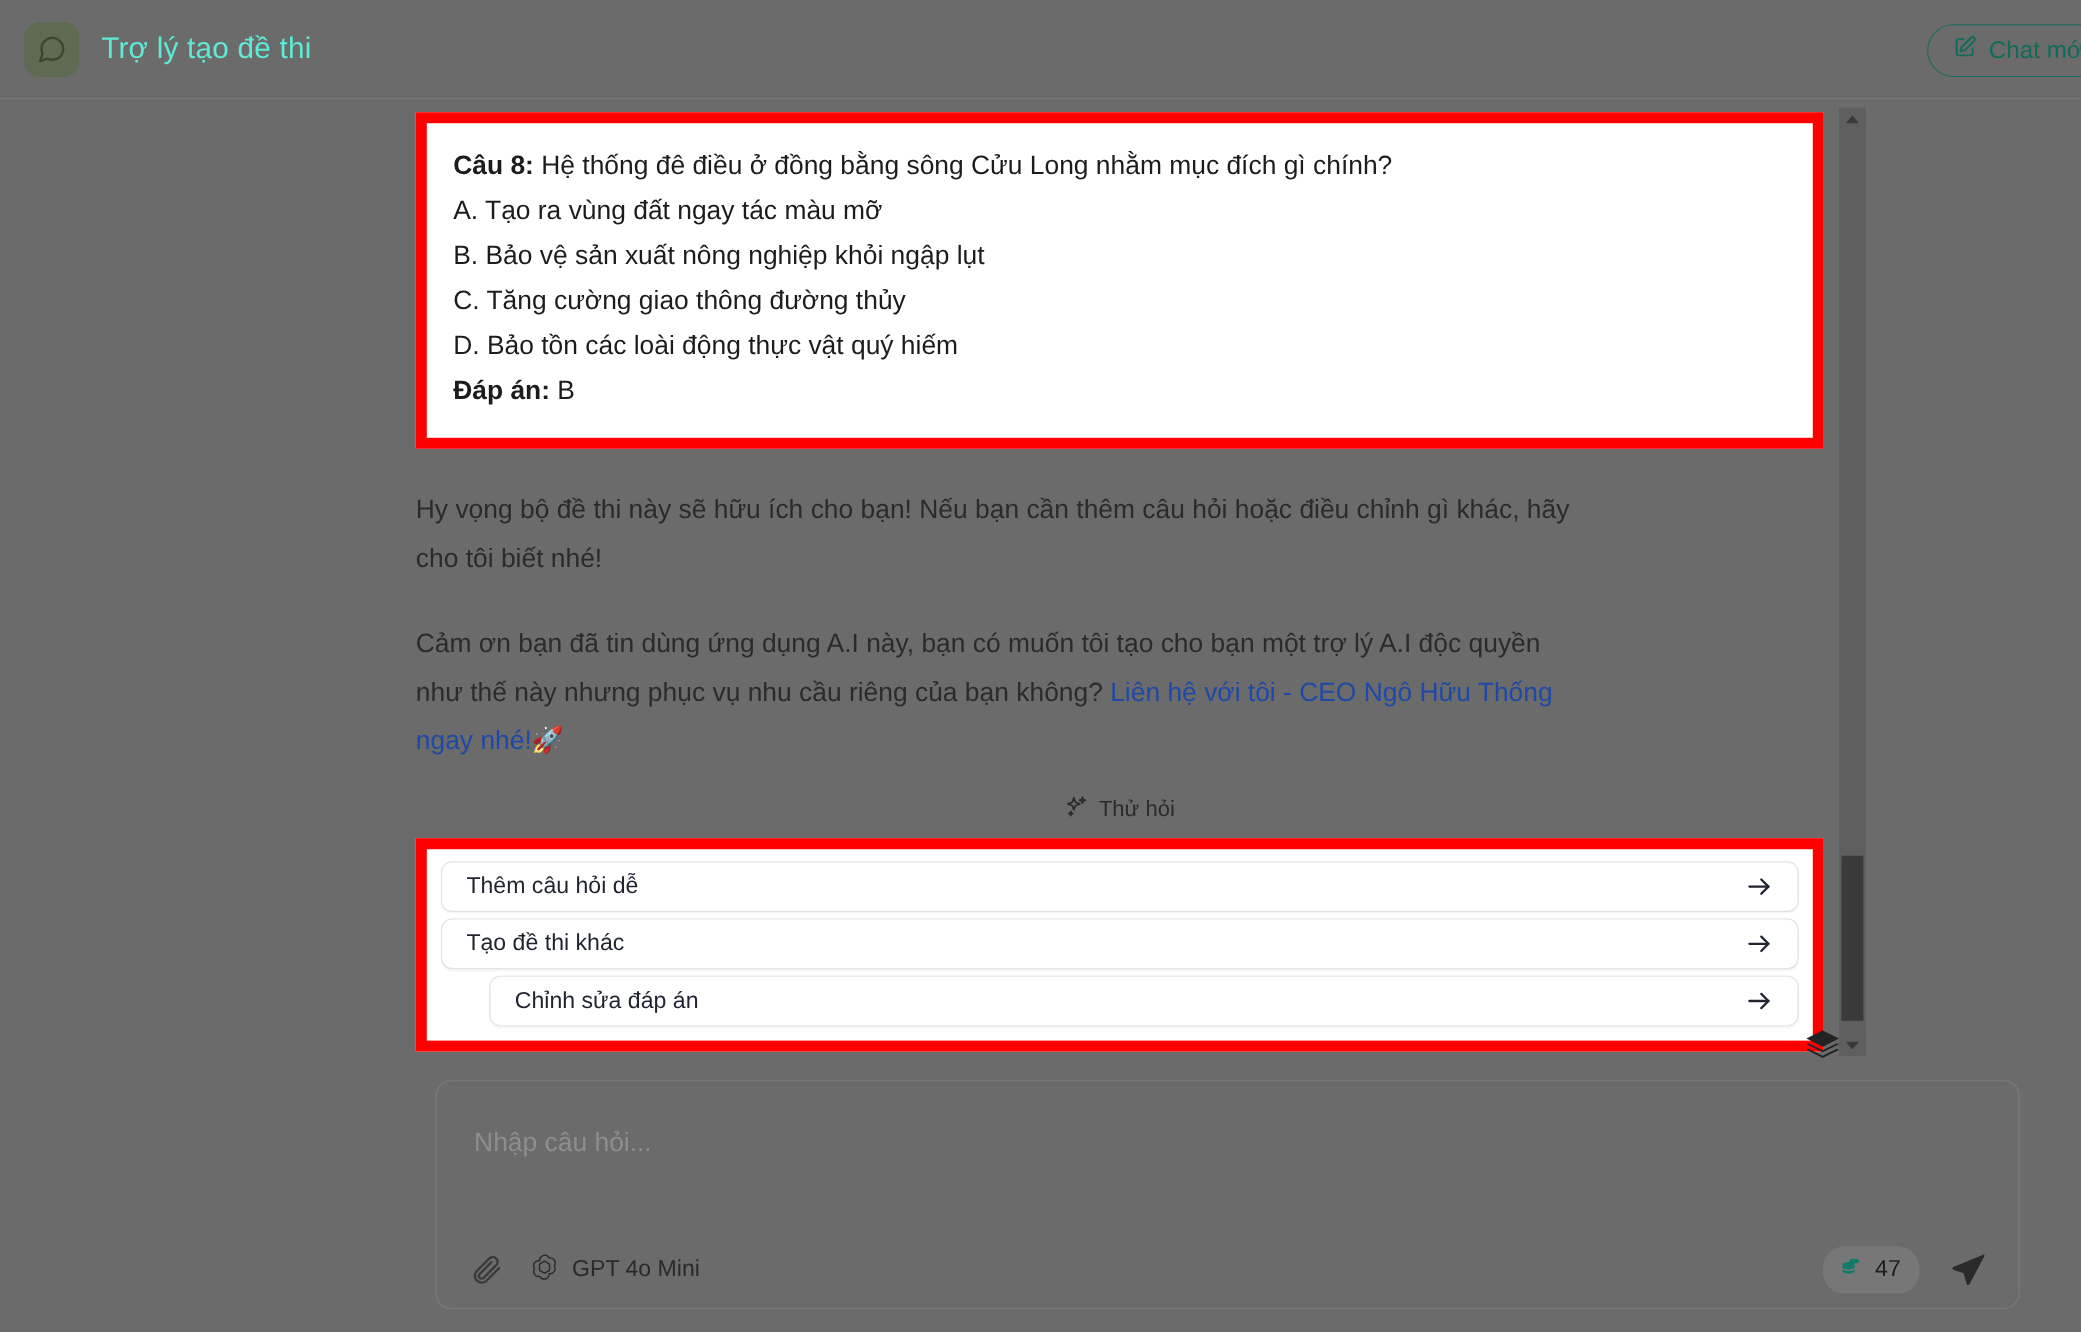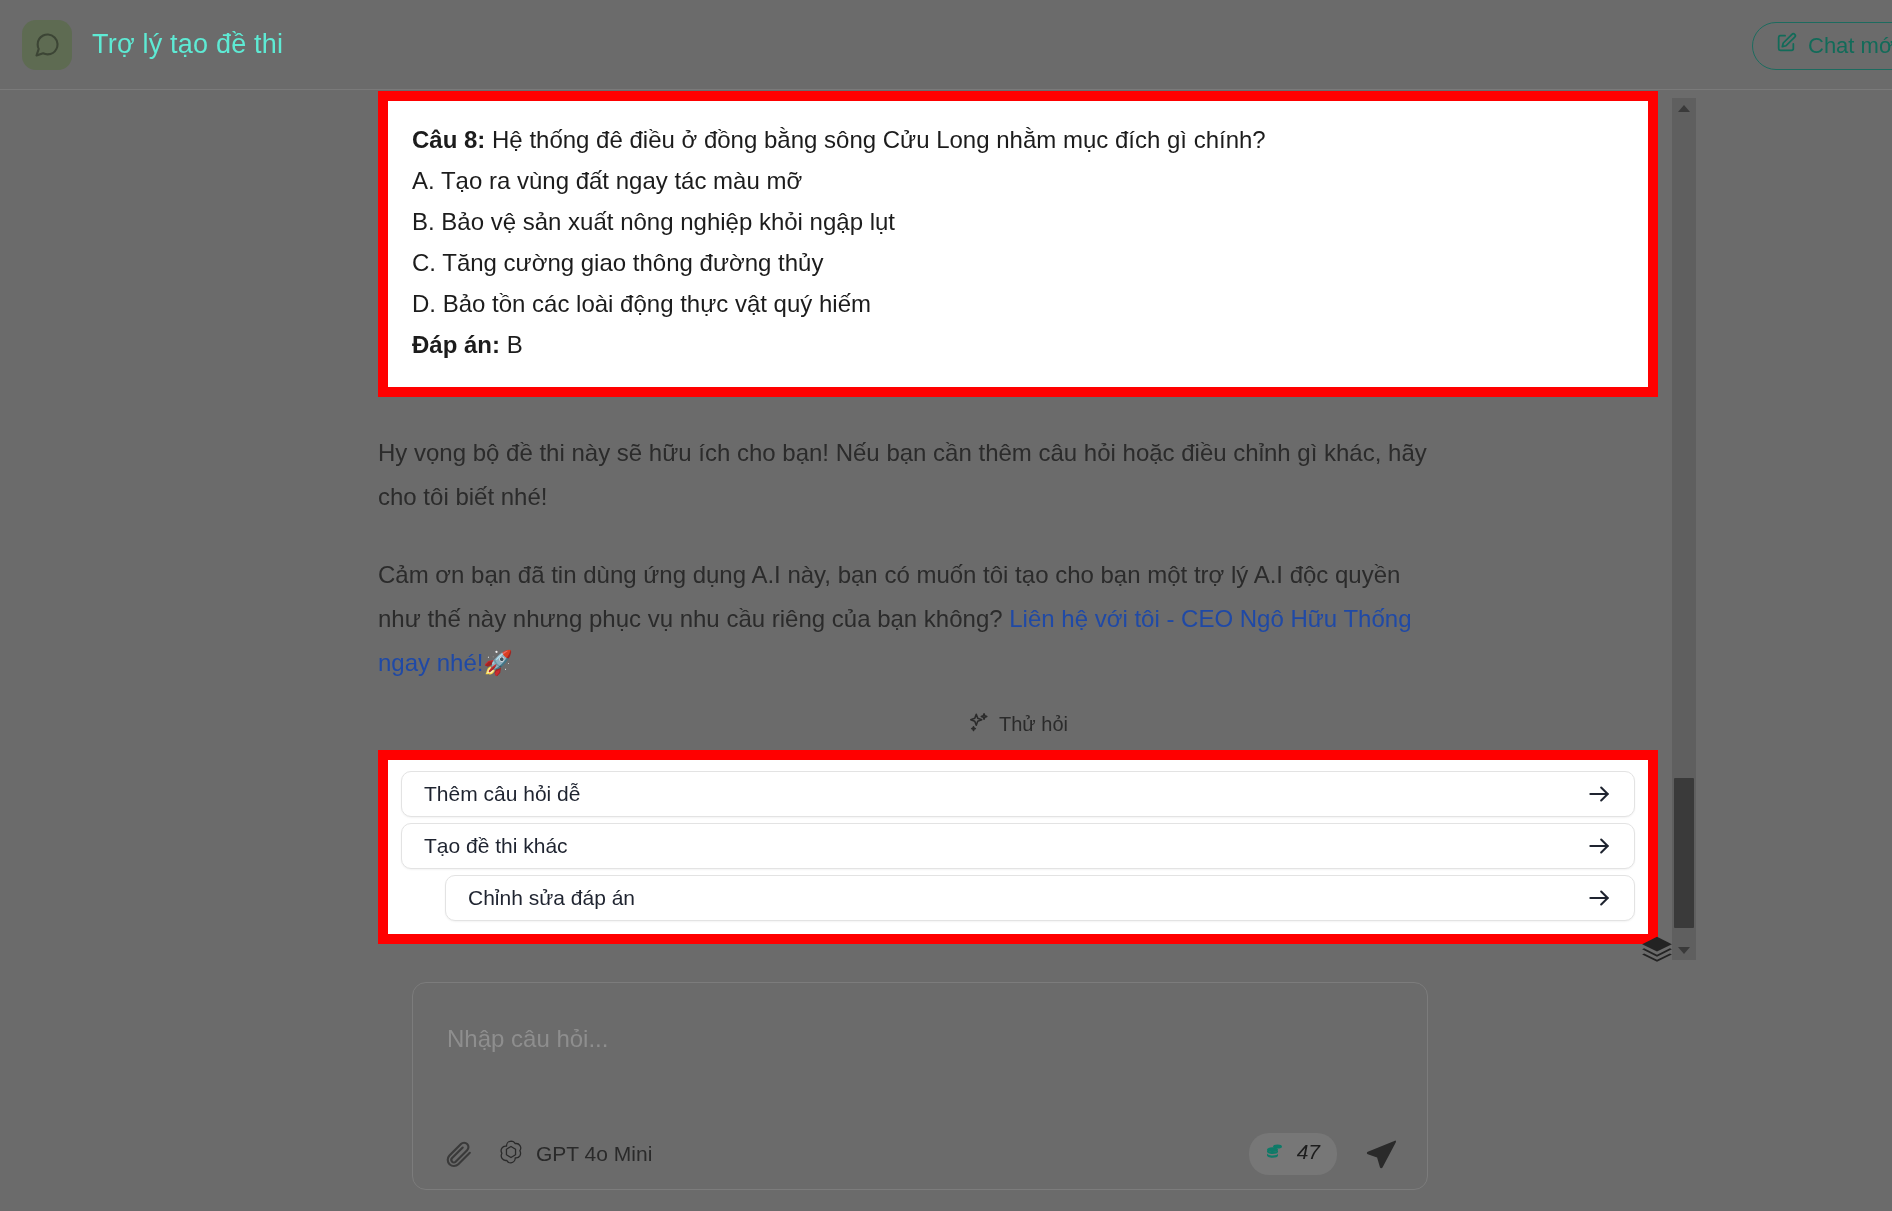--- a/index.html
+++ b/index.html
@@ -65,21 +65,21 @@
     border-radius: 26px;
     color: #126b59;
     font-size: 22px;
     background: transparent;
     white-space: nowrap;
   }
 
   
   .content {
     position: absolute;
-    top: 91px;
+    top: 102px;
     left: 0;
     width: 1672px;
     bottom: 0;
     padding: 0;
   }
 
   .msg-col {
     position: absolute;
     left: 378px;
     top: 0;
@@ -199,23 +199,23 @@
   .layers-icon {
     position: absolute;
     left: 1640px;
     top: 934px;
     color: #232323;
   }
 
   
   .composer {
     position: absolute;
-    left: 412px;
+    left: 396px;
     top: 982px;
-    width: 1016px;
+    width: 1440px;
     height: 208px;
     border: 1px solid #7c7c7c;
     border-radius: 14px;
     background: transparent;
   }
   .composer-placeholder {
     position: absolute;
     left: 34px;
     top: 42px;
     font-size: 24px;
@@ -235,26 +235,26 @@
     display: flex;
     align-items: center;
     gap: 11px;
     margin-left: 24px;
     color: #2a2a2a;
   }
   .model-name { font-size: 21px; }
   .composer-spacer { flex: 1 1 auto; }
   .coins-badge {
     display: flex;
+    align-items: center;
     gap: 10px;
     background: #777777;
     border-radius: 20px;
     padding: 7px 17px 7px 14px;
     margin-right: 26px;
-    font-style: italic;
   }
   .coins-count { font-size: 21px; color: #1d1d1d; }
   .send-icon { color: #2a2a2a; display:flex; }
 </style>
 </head>
 <body>
 
 <div class="page">
 
   <div class="header">

